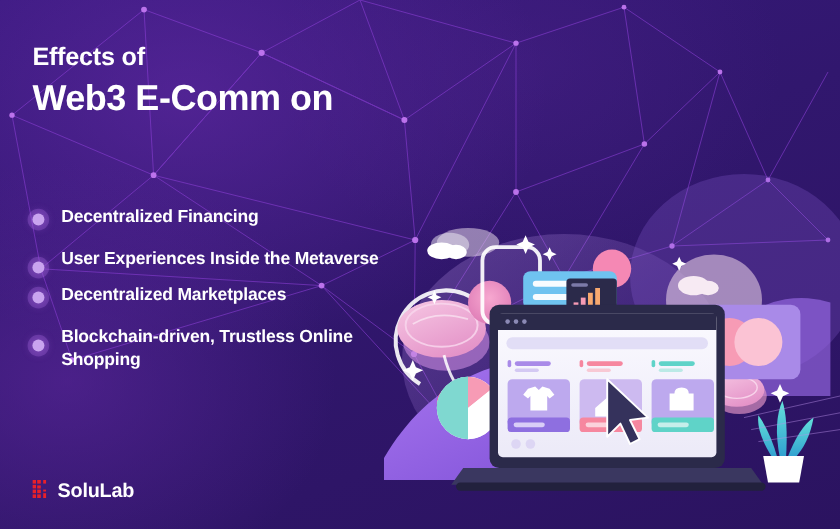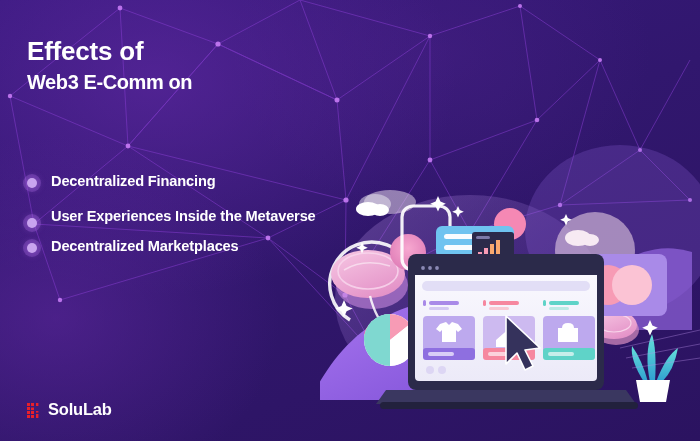--- a/index.html
+++ b/index.html
@@ -27,26 +27,26 @@
       linear-gradient(160deg,#38197d 0%,#31176e 45%,#2b1360 100%);
   }
   .net { position:absolute; inset:0; }
   
   .left-col {
     position:absolute; left:27px; top:0; width:345px; height:441px;
     z-index:6;
   }
   .kicker {
     position:absolute; left:0; top:36px;
-    font-size:26px; font-weight:bold; color:#ffffff;
+    font-size:21px; font-weight:bold; color:#ffffff;
     letter-spacing:-0.2px;
   }
   .headline {
     position:absolute; left:0; top:66px;
-    font-size:20px; font-weight:bold; color:#ffffff;
+    font-size:30px; font-weight:bold; color:#ffffff;
     line-height:33px; letter-spacing:-0.4px;
   }
   .bullets { position:absolute; left:0; top:172px; width:330px; }
   .bullet {
     display:flex; align-items:flex-start;
     margin-bottom:14px;
   }
   .bullet .dot-wrap {
     flex:0 0 auto; width:24px; height:21px;
     display:flex; align-items:center; justify-content:flex-start;
@@ -56,21 +56,21 @@
     width:10px; height:10px; border-radius:50%;
     background:#c9a4ef;
     box-shadow:0 0 0 4px rgba(168,106,224,0.30), 0 0 7px 2px rgba(168,106,224,0.38);
   }
   .bullet .btxt {
     font-size:14.6px; font-weight:bold; color:#ffffff;
     line-height:19px; letter-spacing:-0.15px;
   }
   .b-tight { margin-bottom:9px; }
   
-  .logo { position:absolute; left:27px; bottom:22px; display:flex; align-items:flex-end; z-index:8; }
+  .logo { position:absolute; left:27px; bottom:22px; display:flex; align-items:flex-start; z-index:8; }
   .logo-mark { width:15px; height:16px; margin-right:6px; }
   .logo-text { font-size:16.5px; font-weight:bold; color:#ffffff; letter-spacing:-0.2px; }
   
   .illo { position:absolute; right:0; top:0; width:380px; height:441px; z-index:4; }
 </style>
 </head>
 <body>
 
 <div id="stage">
 
@@ -343,20 +343,26 @@
             <span class="dot"></span>
           </span>
         <span class="btxt">User Experiences Inside the Metaverse</span>
       </div>
       <div class="bullet">
         <span class="dot-wrap">
             <span class="dot"></span>
           </span>
         <span class="btxt">Decentralized Marketplaces</span>
       </div>
+      <div class="bullet">
+        <span class="dot-wrap" style="padding-top:10px">
+            <span class="dot"></span>
+          </span>
+        <span class="btxt">Blockchain-driven, Trustless Online Shopping</span>
+      </div>
     </div>
   </div>
 
   <div class="logo">
     <svg class="logo-mark" viewBox="0 0 15 16">
       <g fill="#e8202a">
         <rect x="0" y="0" width="3" height="3"></rect>
         <rect x="4" y="0" width="3" height="3"></rect>
         <rect x="9" y="0" width="2.4" height="3"></rect>
         <rect x="0" y="4" width="3" height="3"></rect>

